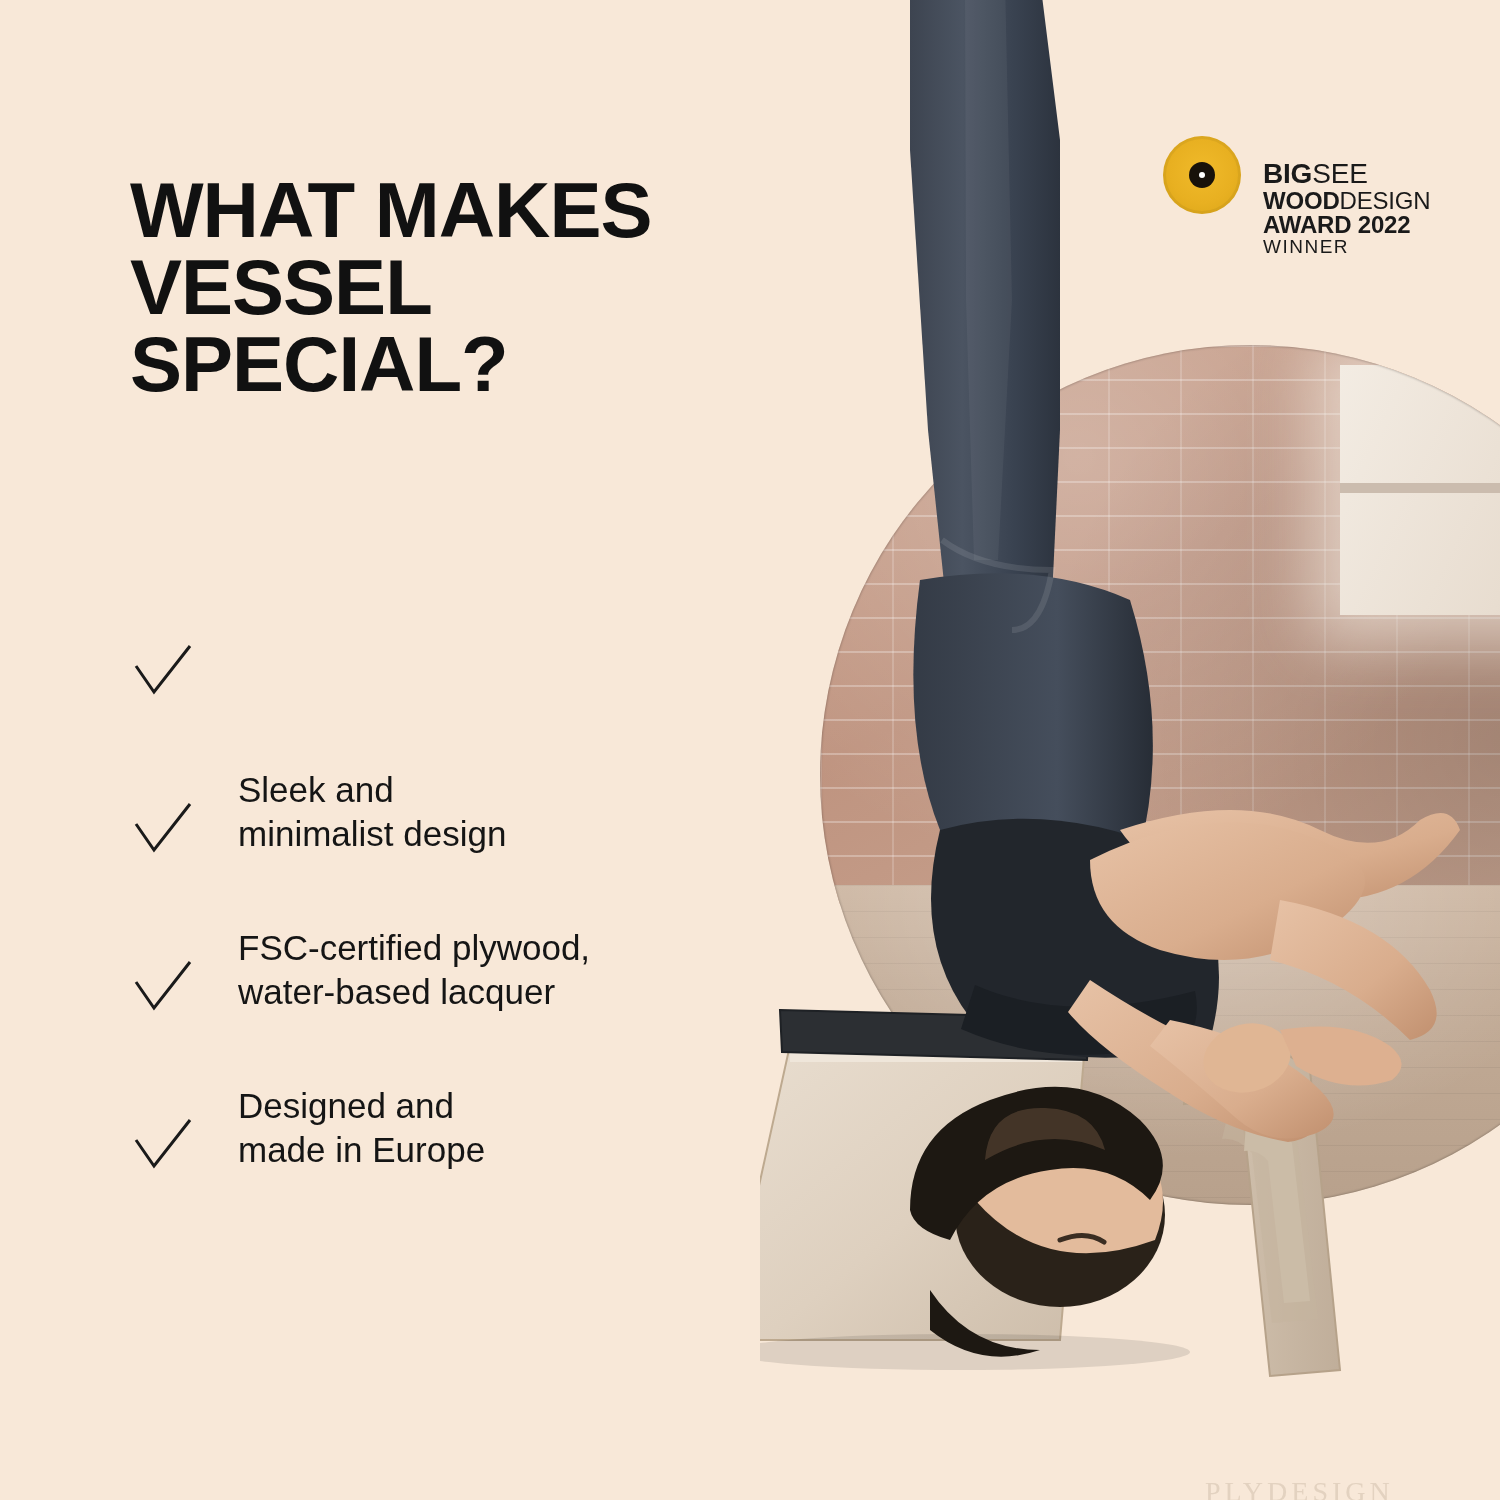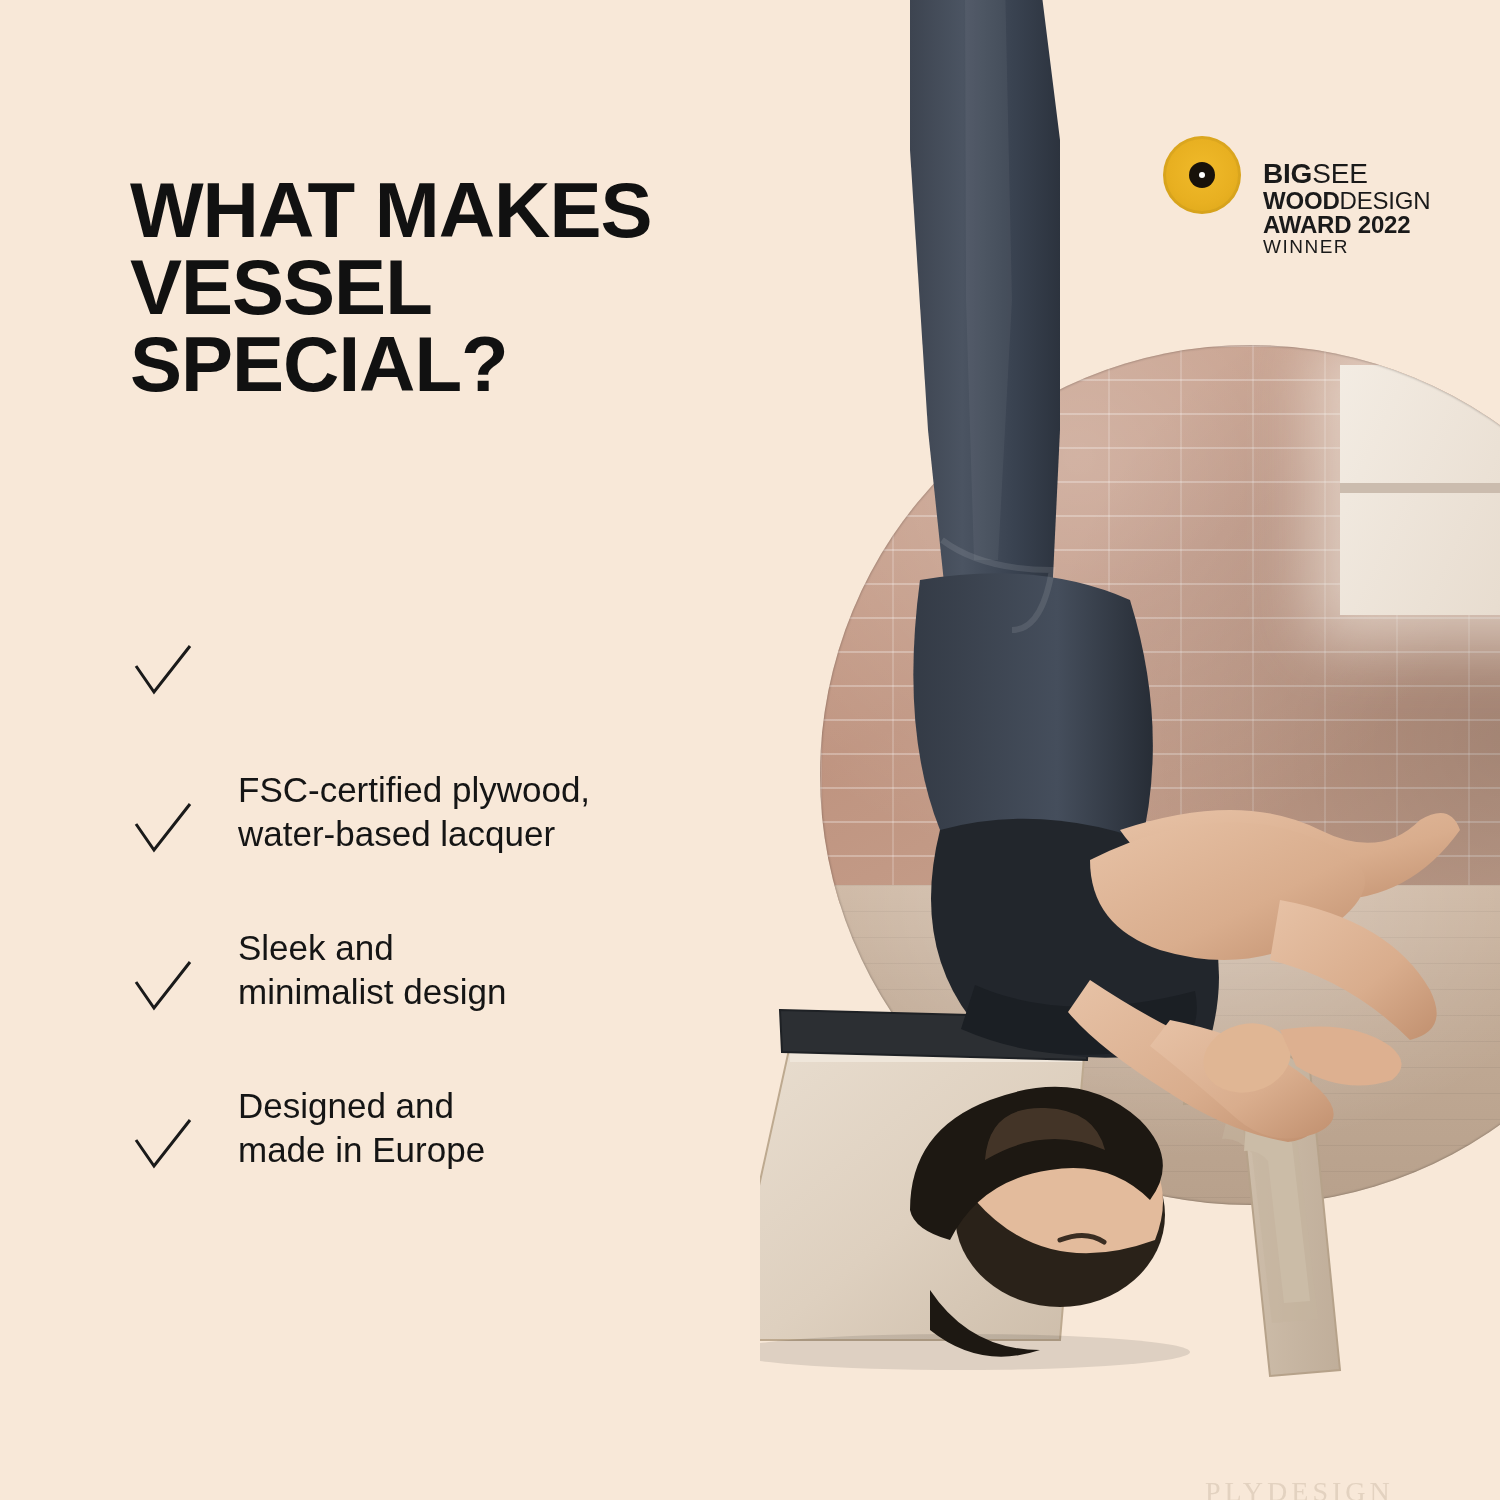--- a/index.html
+++ b/index.html
@@ -325,36 +325,36 @@
   <div class="headline">WHAT MAKES VESSEL SPECIAL?</div>
 
   <div class="bullets">
 
     <div class="bullet b1">
       <svg class="check" viewBox="0 0 64 64">
         <path d="M6 22 L24 48 L60 2" fill="none" stroke="#1a1a1a" stroke-width="3"></path>
       </svg>
     </div>
 
+    <div class="bullet b3">
+      <svg class="check" viewBox="0 0 64 64">
+        <path d="M6 22 L24 48 L60 2" fill="none" stroke="#1a1a1a" stroke-width="3"></path>
+      </svg>
+      <div class="text">Sleek and
+minimalist design</div>
+    </div>
+
     <div class="bullet b2">
       <svg class="check" viewBox="0 0 64 64">
         <path d="M6 22 L24 48 L60 2" fill="none" stroke="#1a1a1a" stroke-width="3"></path>
       </svg>
       <div class="text">FSC-certified plywood,
 water-based lacquer</div>
     </div>
 
-    <div class="bullet b3">
-      <svg class="check" viewBox="0 0 64 64">
-        <path d="M6 22 L24 48 L60 2" fill="none" stroke="#1a1a1a" stroke-width="3"></path>
-      </svg>
-      <div class="text">Sleek and
-minimalist design</div>
-    </div>
-
     <div class="bullet b4">
       <svg class="check" viewBox="0 0 64 64">
         <path d="M6 22 L24 48 L60 2" fill="none" stroke="#1a1a1a" stroke-width="3"></path>
       </svg>
       <div class="text">Designed and
 made in Europe</div>
     </div>
 
   </div>
 

